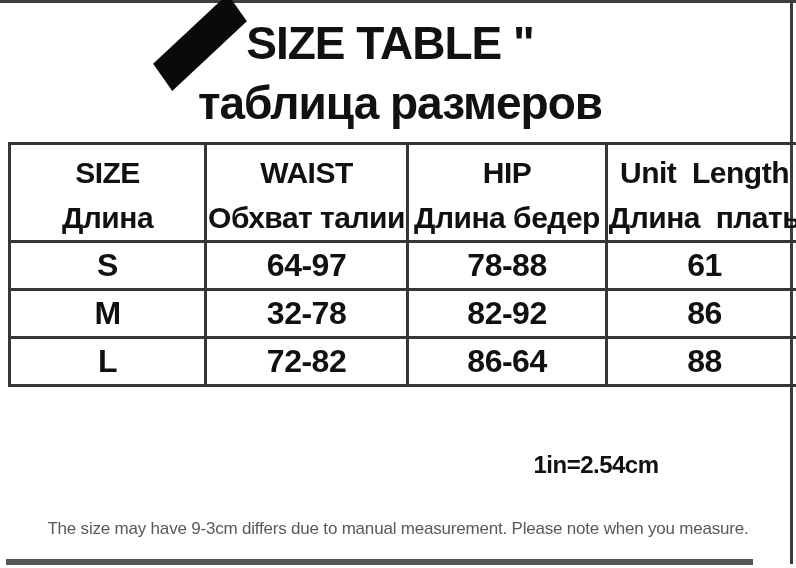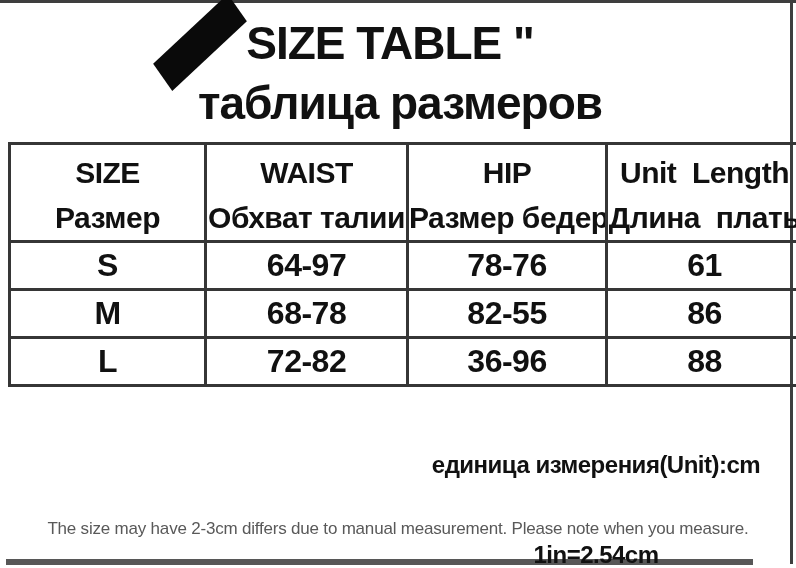--- a/index.html
+++ b/index.html
@@ -94,60 +94,59 @@
   <colgroup>
     <col style="width:196px">
       <col style="width:202px">
       <col style="width:199px">
       <col style="width:196px">
   </colgroup>
   <thead>
     <tr>
       <th>
         <div class="hdr-line hdr-pad">SIZE</div>
-        <div class="hdr-line">Размер</div>
+        <div class="hdr-line">Длина</div>
       </th>
       <th>
         <div class="hdr-line hdr-pad">WAIST</div>
         <div class="hdr-line">Обхват талии</div>
       </th>
       <th>
         <div class="hdr-line hdr-pad">HIP</div>
-        <div class="hdr-line">Размер бедер</div>
+        <div class="hdr-line">Длина бедер</div>
       </th>
       <th>
         <div class="hdr-line hdr-pad">Unit  Length</div>
         <div class="hdr-line">Длина  плать</div>
       </th>
     </tr>
   </thead>
   <tbody>
     <tr>
       <td>S</td>
       <td>64-97</td>
-      <td>78-76</td>
+      <td>78-88</td>
       <td>61</td>
     </tr>
     <tr>
       <td>M</td>
-      <td>68-78</td>
-      <td>82-55</td>
+      <td>32-78</td>
+      <td>82-92</td>
       <td>86</td>
     </tr>
     <tr>
       <td>L</td>
       <td>72-82</td>
-      <td>36-96</td>
+      <td>86-64</td>
       <td>88</td>
     </tr>
   </tbody>
 </table>
 
 <div class="unit-note">
-  <div>единица измерения(Unit):cm</div>
   <div>1in=2.54cm</div>
 </div>
 
 <div class="disclaimer">
-  <div>The size may have 2-3cm differs due to manual measurement. Please note when you measure.</div>
+  <div>The size may have 9-3cm differs due to manual measurement. Please note when you measure.</div>
   
   
 </div>
 
 </body></html>

